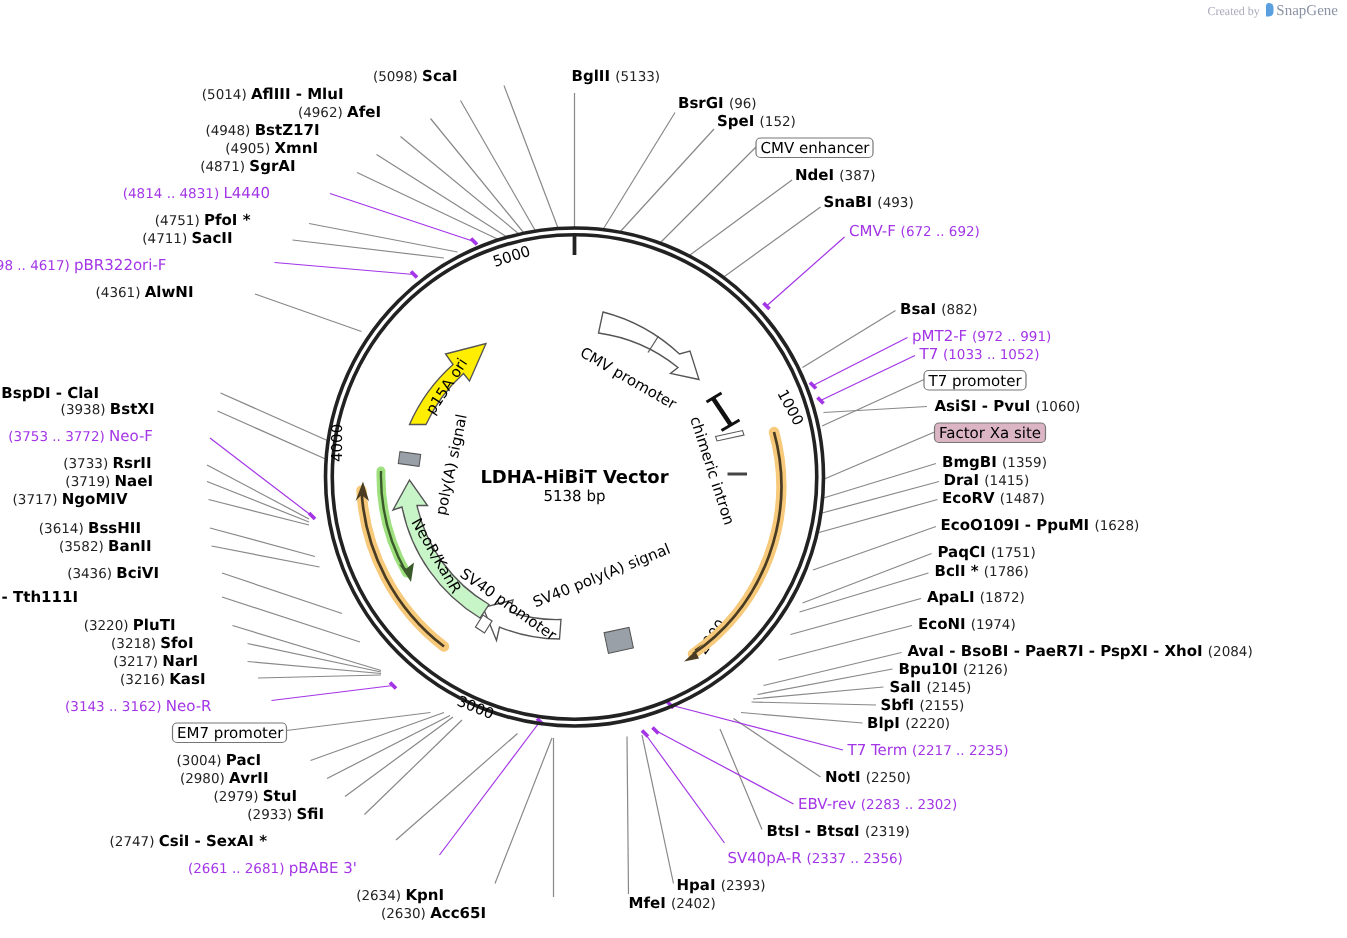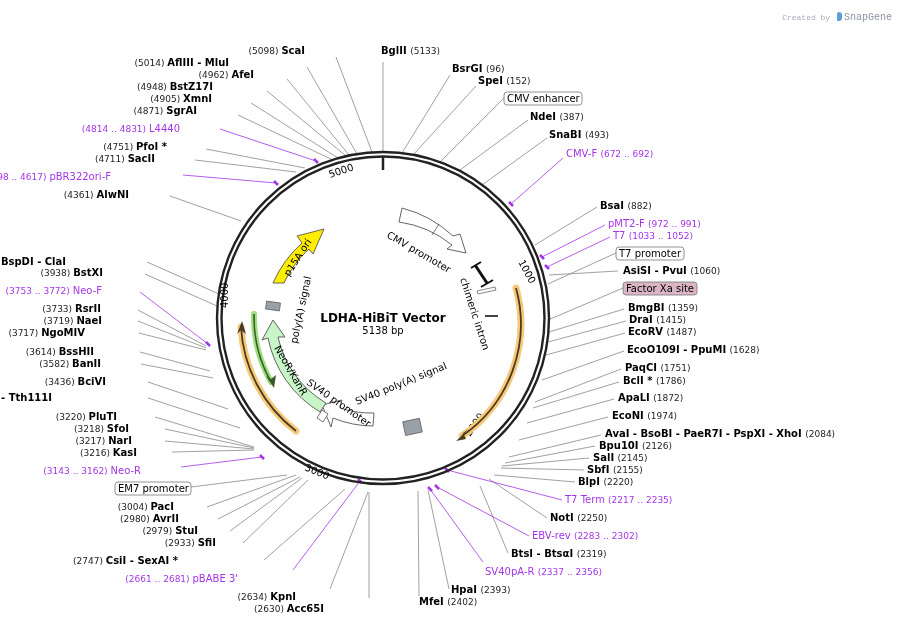--- a/index.html
+++ b/index.html
@@ -1,18 +1,18 @@
 <!DOCTYPE html>
 <html><head>
 <meta charset="utf-8">
 <style>
   html,body{margin:0;padding:0;background:#fff;}
   body{width:898px;height:625px;position:relative;overflow:hidden;font-family:"DejaVu Sans","Liberation Sans",sans-serif;}
   #map{position:absolute;left:0;top:0;width:898px;height:625px;}
-  .brand{position:absolute;right:6px;top:12px;font-size:8px;color:#aab;font-family:Liberation Mono, monospace;}
+  .brand{position:absolute;right:6px;top:2px;font-size:8px;color:#aab;font-family:Liberation Serif, serif;}
   .brand b{font-size:10px;color:#8a93a3;font-weight:normal;}
   .brand .logo{display:inline-block;width:5px;height:9px;background:#5aa0e0;border-radius:2px 3px 3px 0;margin:0 2px -1px 2px;}
   svg text{font-family:"DejaVu Sans",sans-serif;}
   .enz{font-size:10px;font-weight:bold;fill:#000;}
   .pos{font-size:9px;fill:#222;}
   .prim{font-size:10px;fill:#a335e6;}
   .primpos{font-size:9px;fill:#a335e6;}
   .feat{font-size:10px;fill:#000;}
 </style>
 </head>

